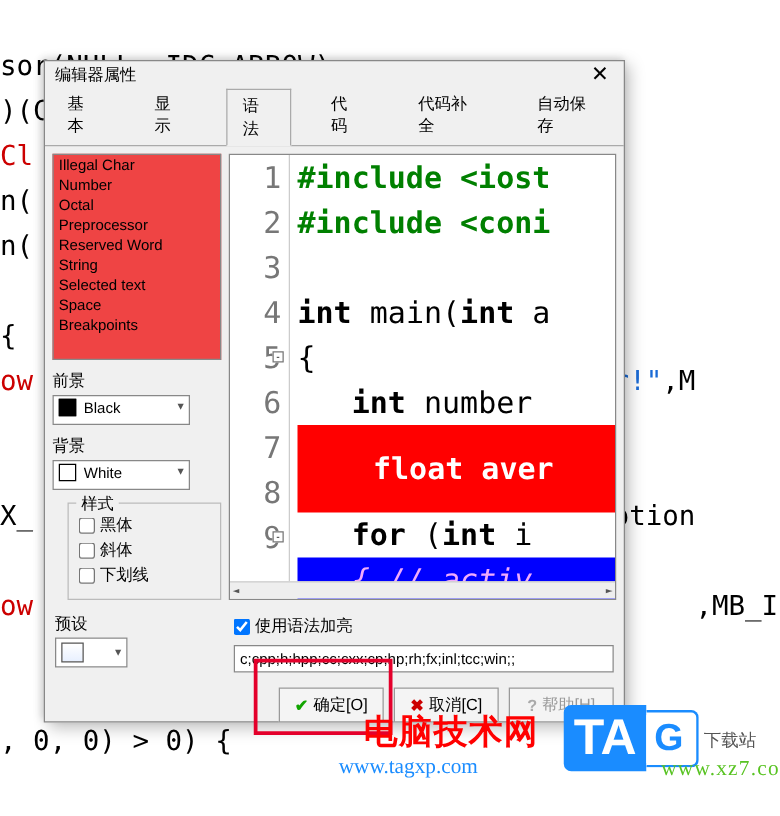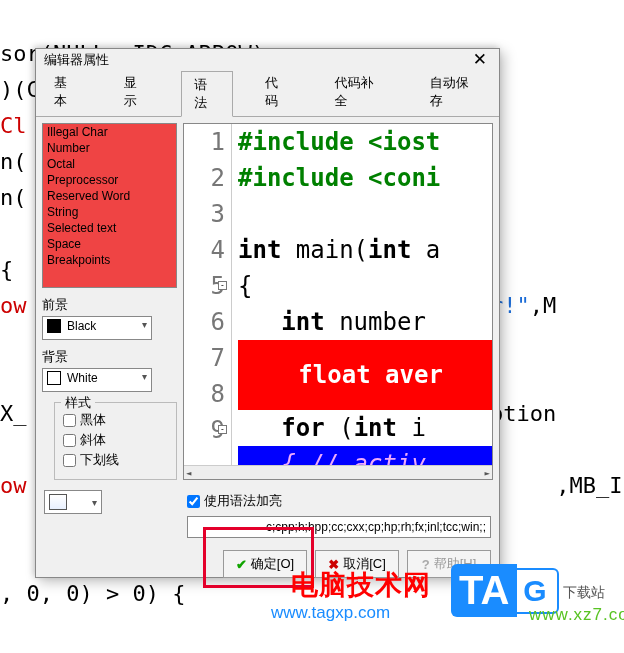--- a/index.html
+++ b/index.html
@@ -180,21 +180,20 @@
     padding: 0 4px;
     width: 58px;
   }
   .ext-input {
     width: 100%;
     height: 22px;
     border: 1px solid #888;
     padding: 2px 4px;
     font-family: inherit;
     font-size: 12px;
-    text-align: right;
   }
   .btn-row {
     grid-column: 1 / span 2;
     display: flex;
     justify-content: flex-end;
     gap: 8px;
     margin-top: 6px;
   }
   .btn {
     border: 1px solid #999;
@@ -225,21 +224,21 @@
   }
   .tag-badge .rb {
     background:#fff; color:#1a8cff; font-weight:bold; font-size:30px;
     padding:4px 10px 4px 6px; border:2px solid #1a8cff; border-left:none;
     border-radius:0 6px 6px 0;
   }
   .watermark {
     position:absolute;
     font-size:17px;
     color:#1a8cff;
-    font-family: Liberation Sans, sans-serif;
+    font-family: Liberation Serif, serif;
   }
   .wm2 { color:#58c322; font-size:17px; letter-spacing:1px;}
   .dl-txt { position:absolute; color:#555; font-size:14px;}
   .close-x { font-size:17px; padding:0 4px; cursor:pointer;}
   .chev { font-size:10px; color:#555;}
   .check-icon { color:#11a400; font-weight:bold;}
   .x-icon { color:#c00; font-weight:bold;}
   .help-icon { color:#aaa; font-weight:bold;}
   .doc-icon { display:inline-block; width:18px; height:16px; border:1px solid #555; background:linear-gradient(#fff,#e8f0ff); position:relative;}
 </style>
@@ -345,20 +344,21 @@
 <span class="hl-blue">   <span>{ // activ</span></span></div>
       <div class="hscroll">
           <span>◄</span>
           <span>►</span>
         </div>
     </div>
   </div>
 
   <div class="bottom-row">
     <div>
+      <div class="label" style="margin-top:0">预设</div>
       <div class="preset-combo">
         <span class="doc-icon"></span>
         <span class="chev">▾</span>
       </div>
     </div>
     <div>
       <label class="chk" style="margin-bottom:6px">
           <input type="checkbox" checked="" style="">
           <span>使用语法加亮</span>
         </label>

